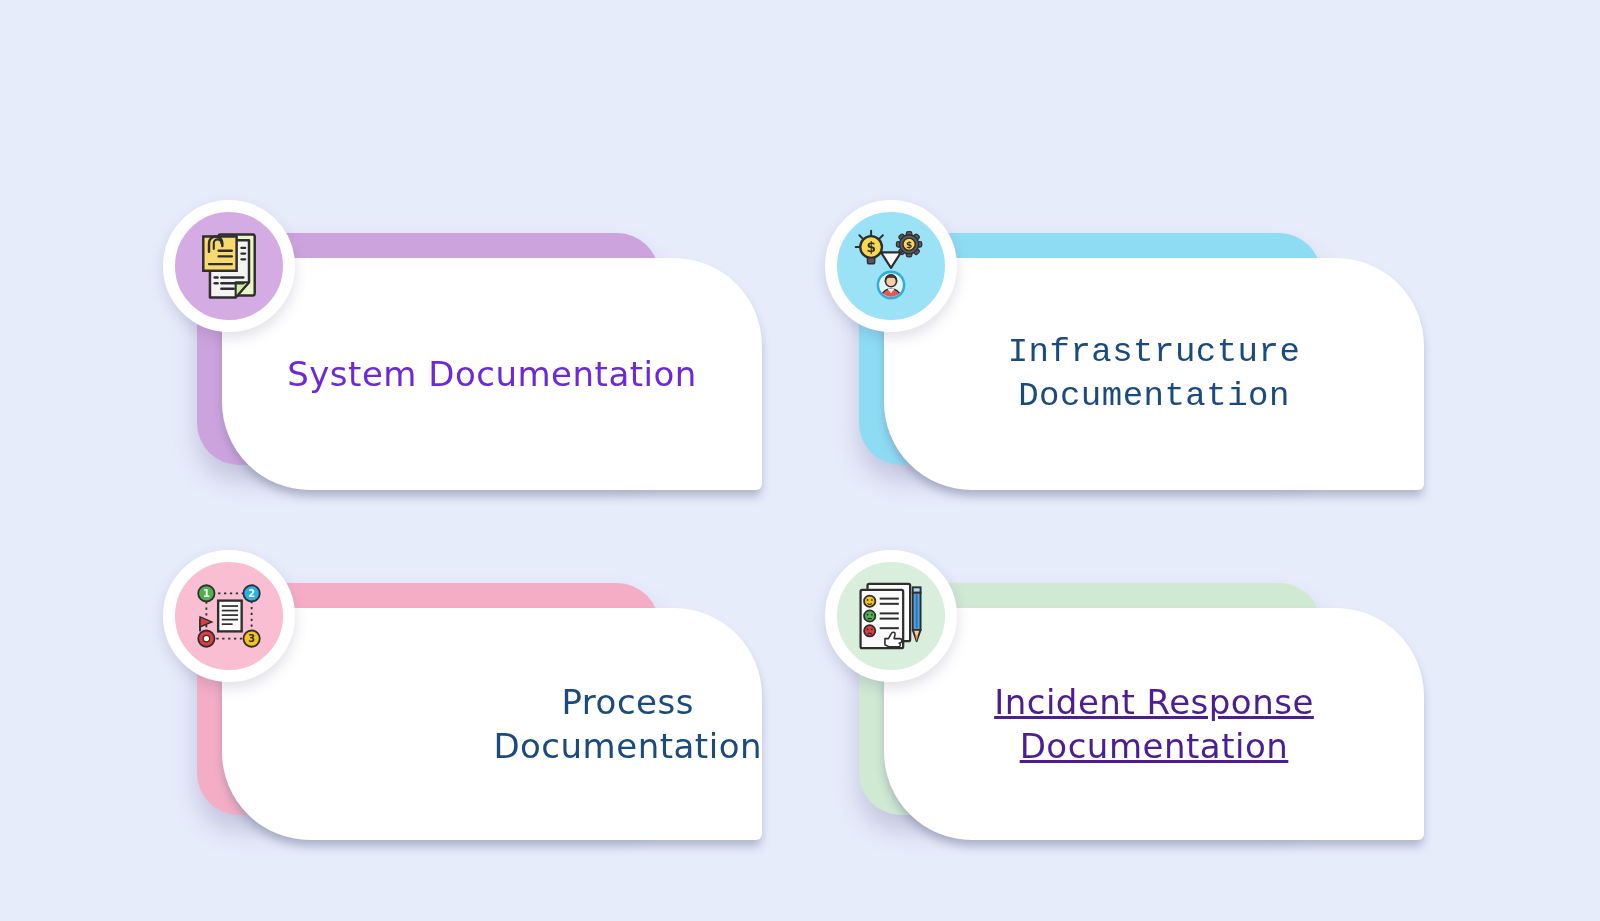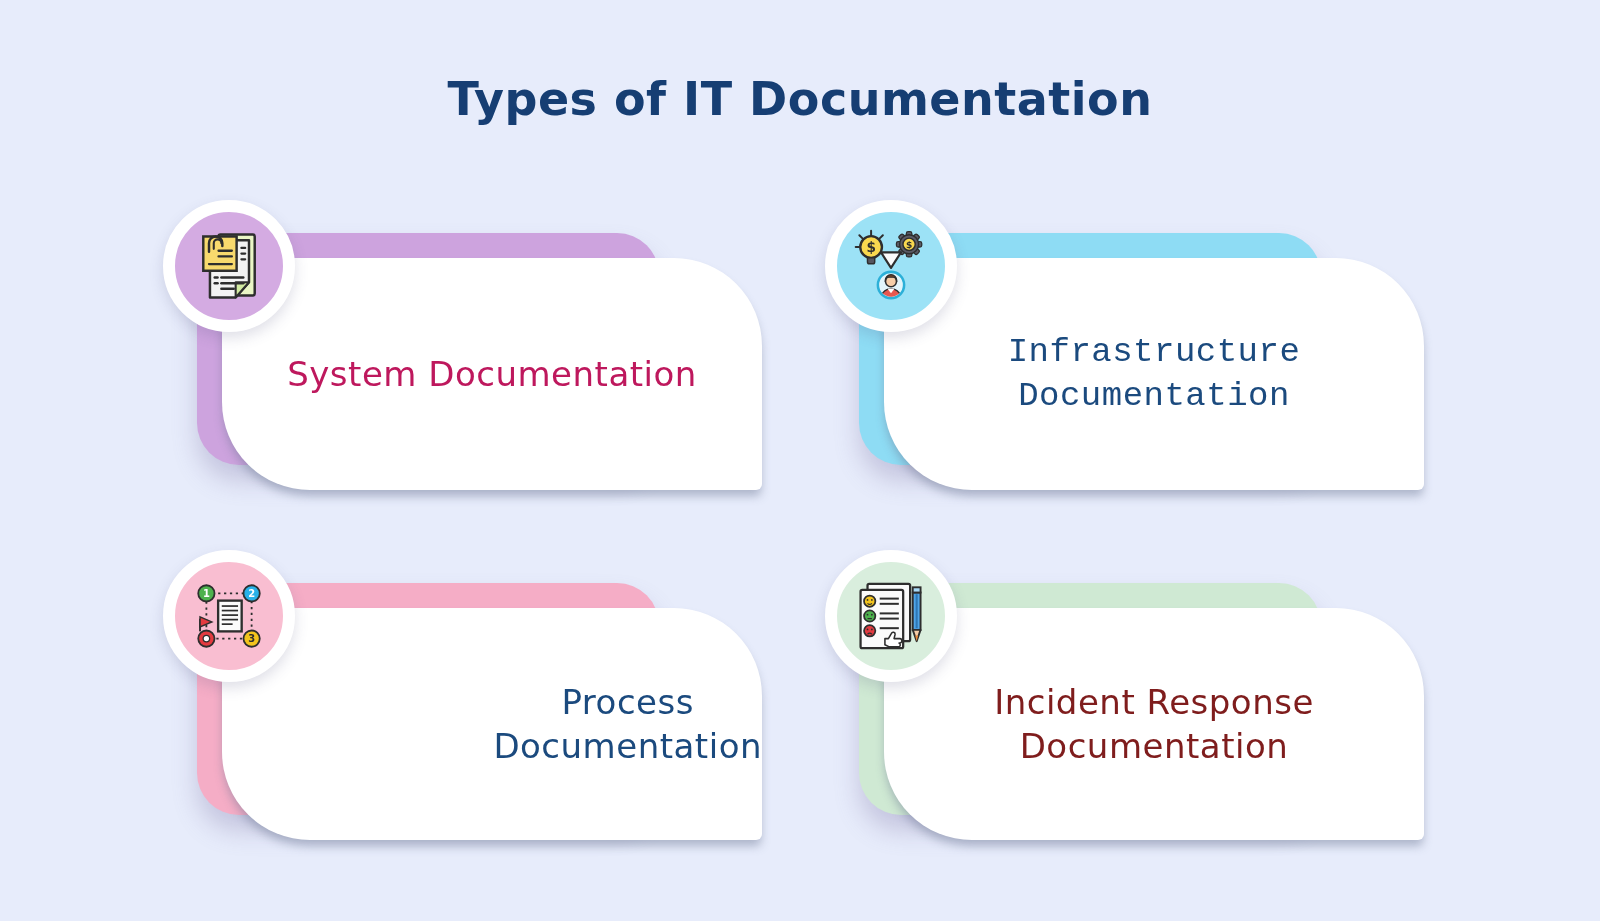--- a/index.html
+++ b/index.html
@@ -40,26 +40,25 @@
   .pos-1{--gx:163px;--gy:200px;}
   .pos-2{--gx:825px;--gy:200px;}
   .pos-3{--gx:163px;--gy:550px;}
   .pos-4{--gx:825px;--gy:550px;}
 </style>
 </head>
 <body style="background: rgb(231, 236, 251);">
 
 <div class="stage" style="background: rgb(231, 236, 251);">
 
-  <h1 class="title" style="color: rgb(22, 62, 115);">Types of IT Documentation</h1>
 
   <section class="card-group pos-1">
     <div class="back" style="background: rgb(205, 163, 222);"></div>
     <div class="front" style="background: rgb(255, 255, 255);">
-      <div class="card-title" style="color: #be185d;">
+      <div class="card-title" style="color: #6d28d9;">
         <span>System Documentation</span>
       </div>
     </div>
     <div class="badge" style="background: rgb(212, 171, 226);">
       <svg width="74" height="80" viewBox="0 0 76 84">
         <g stroke-linecap="round">
           <rect x="27" y="9" width="38" height="64" rx="2" fill="#eaf6c5" stroke="#2e2e2e" stroke-width="2.6"></rect>
           <path d="M18 15 H59 V59 L45 75 H18 Z" fill="#f3f3f3" stroke="#2e2e2e" stroke-width="2.6" stroke-linejoin="round"></path>
           <path d="M59 59 H45 V75 Z" fill="#d3eba2" stroke="#2e2e2e" stroke-width="2.2" stroke-linejoin="round"></path>
           <g stroke="#2e2e2e" stroke-width="2.3">
@@ -175,21 +174,21 @@
           <text x="67" y="21" fill="#ffffff">2</text>
           <text x="67" y="71" fill="#2e2e2e">3</text>
         </g>
       </svg>
     </div>
   </section>
 
   <section class="card-group pos-4">
     <div class="back" style="background: rgb(207, 233, 211);"></div>
     <div class="front" style="background: rgb(255, 255, 255);">
-      <div class="card-title" style="color: #7f1d1d;">
+      <div class="card-title" style="color: #4c1d95; text-decoration: underline;">
         <span>Incident Response</span>
         <span>Documentation</span>
       </div>
     </div>
     <div class="badge" style="background: rgb(217, 238, 221);">
       <svg width="80" height="74" viewBox="0 0 92 84">
         <g>
           <rect x="19" y="5" width="49" height="66" rx="2" fill="#fbfbfb" stroke="#2e2e2e" stroke-width="2.6"></rect>
           <rect x="11" y="12" width="49" height="67" rx="2" fill="#fbfbfb" stroke="#2e2e2e" stroke-width="2.6"></rect>
         </g>

